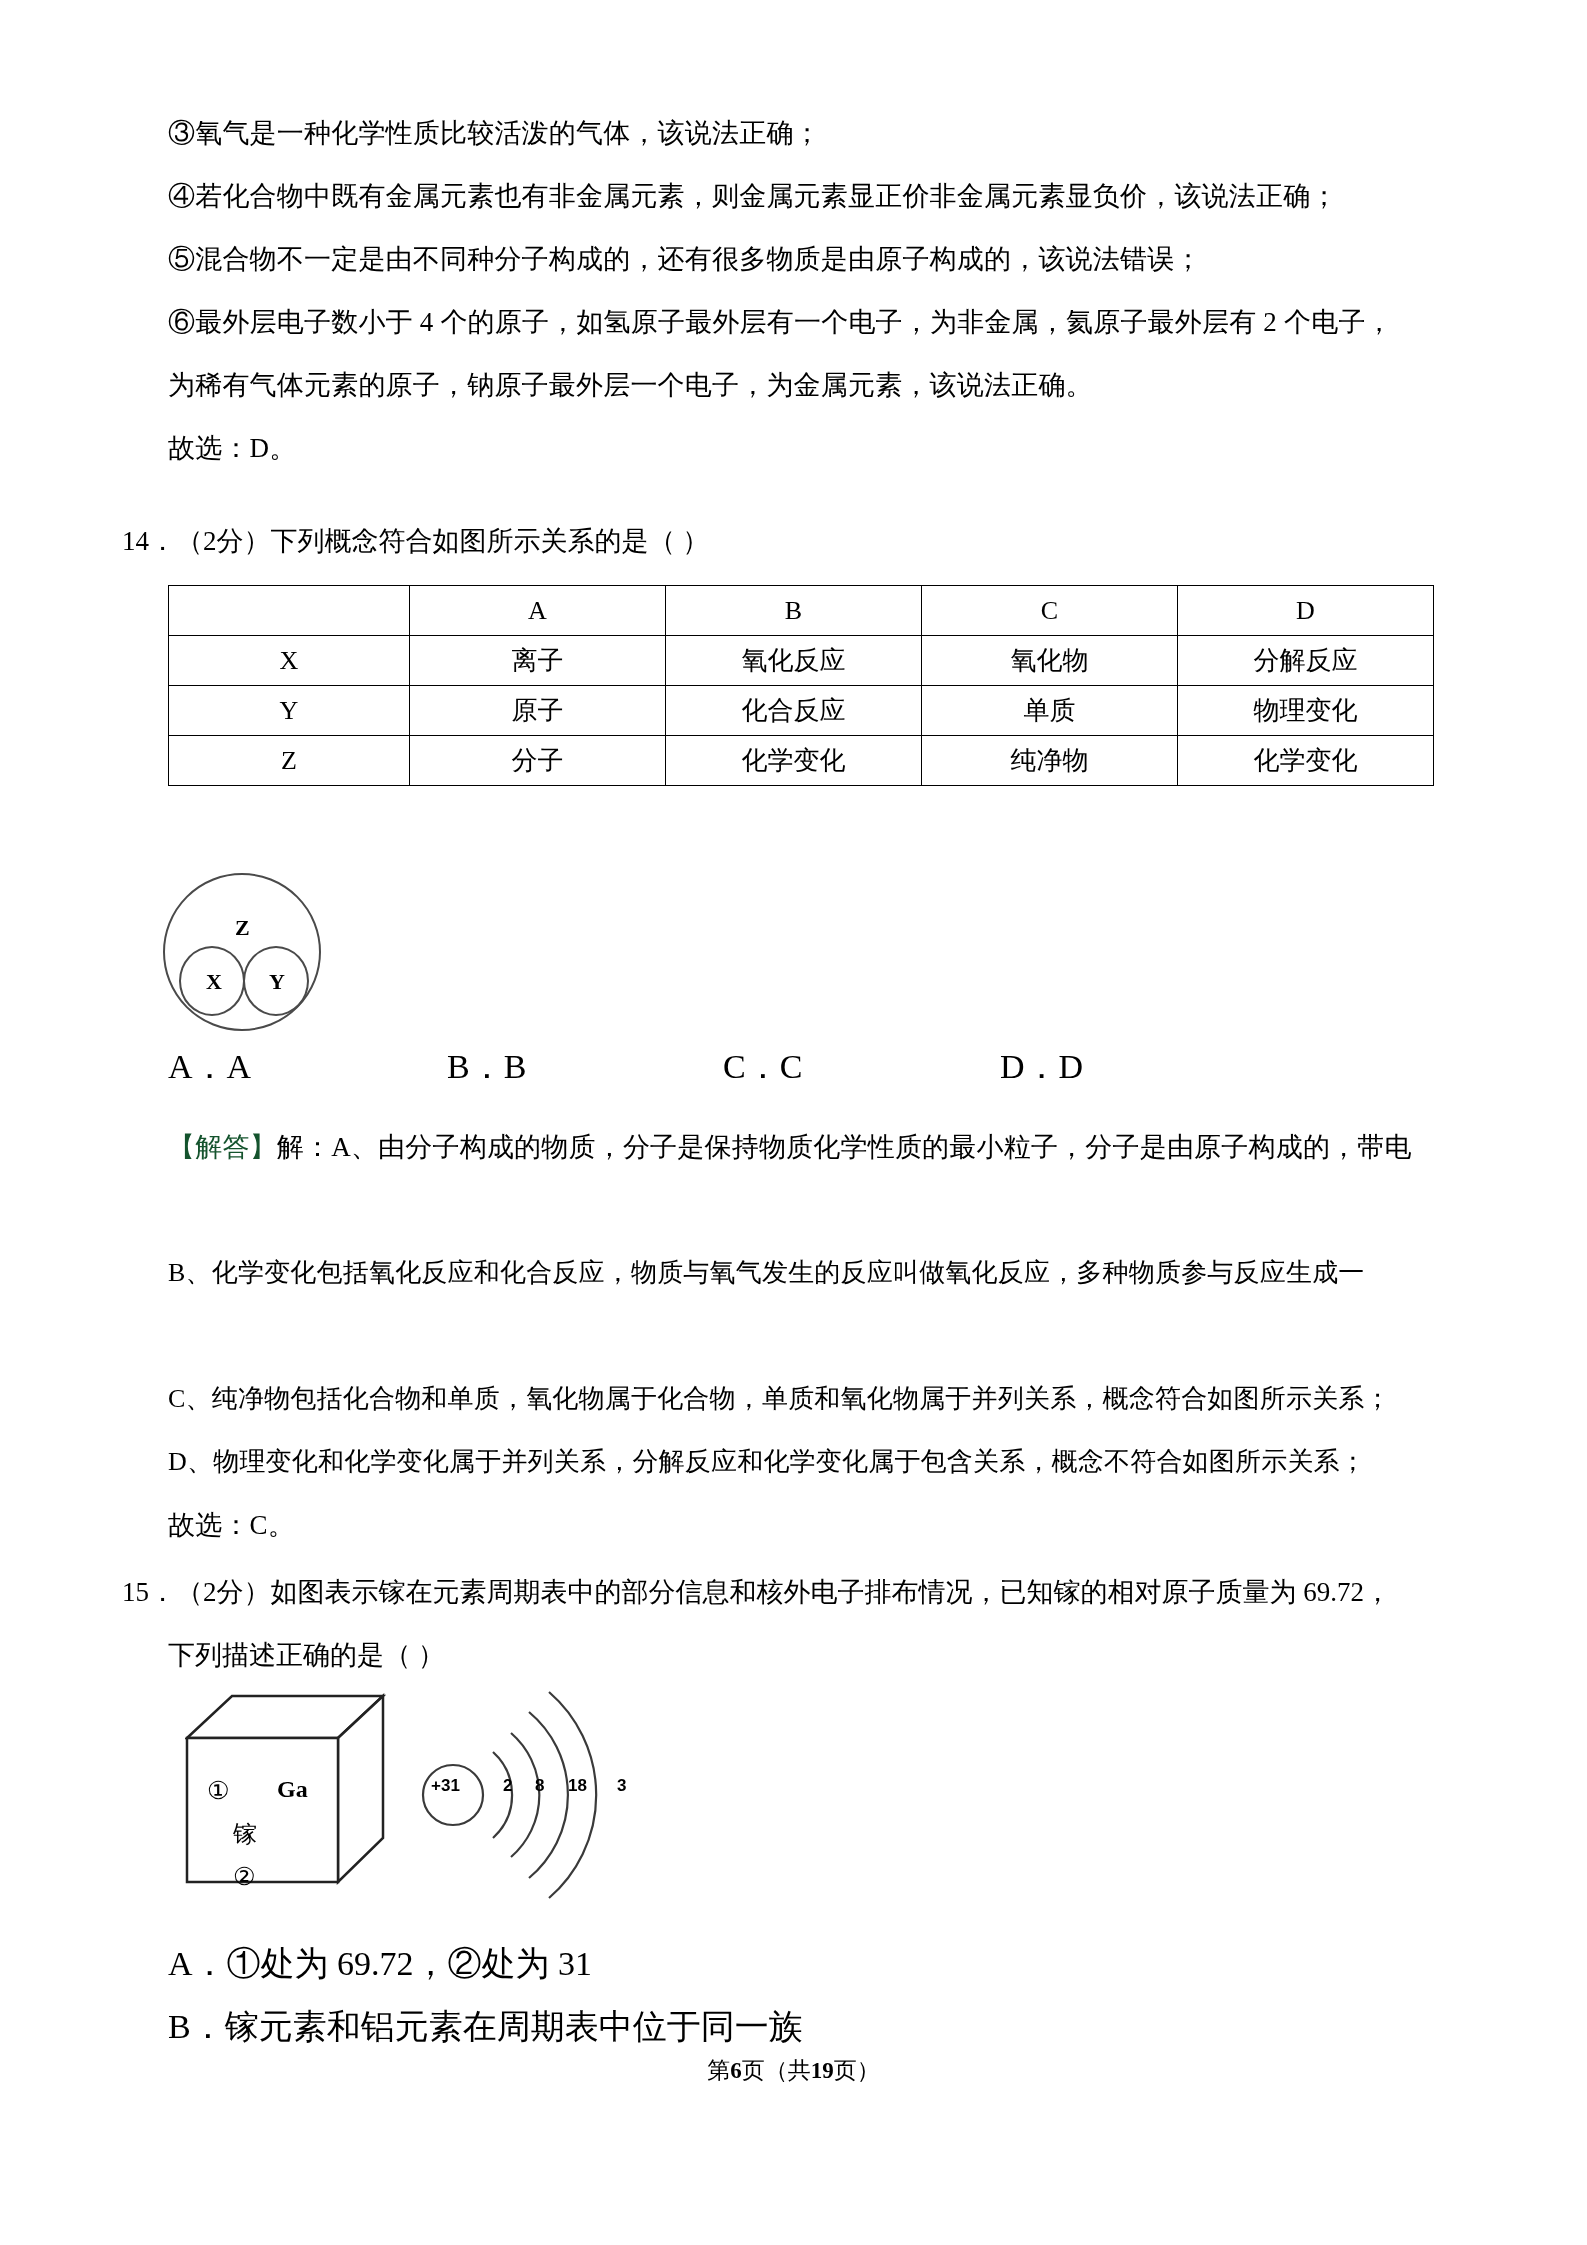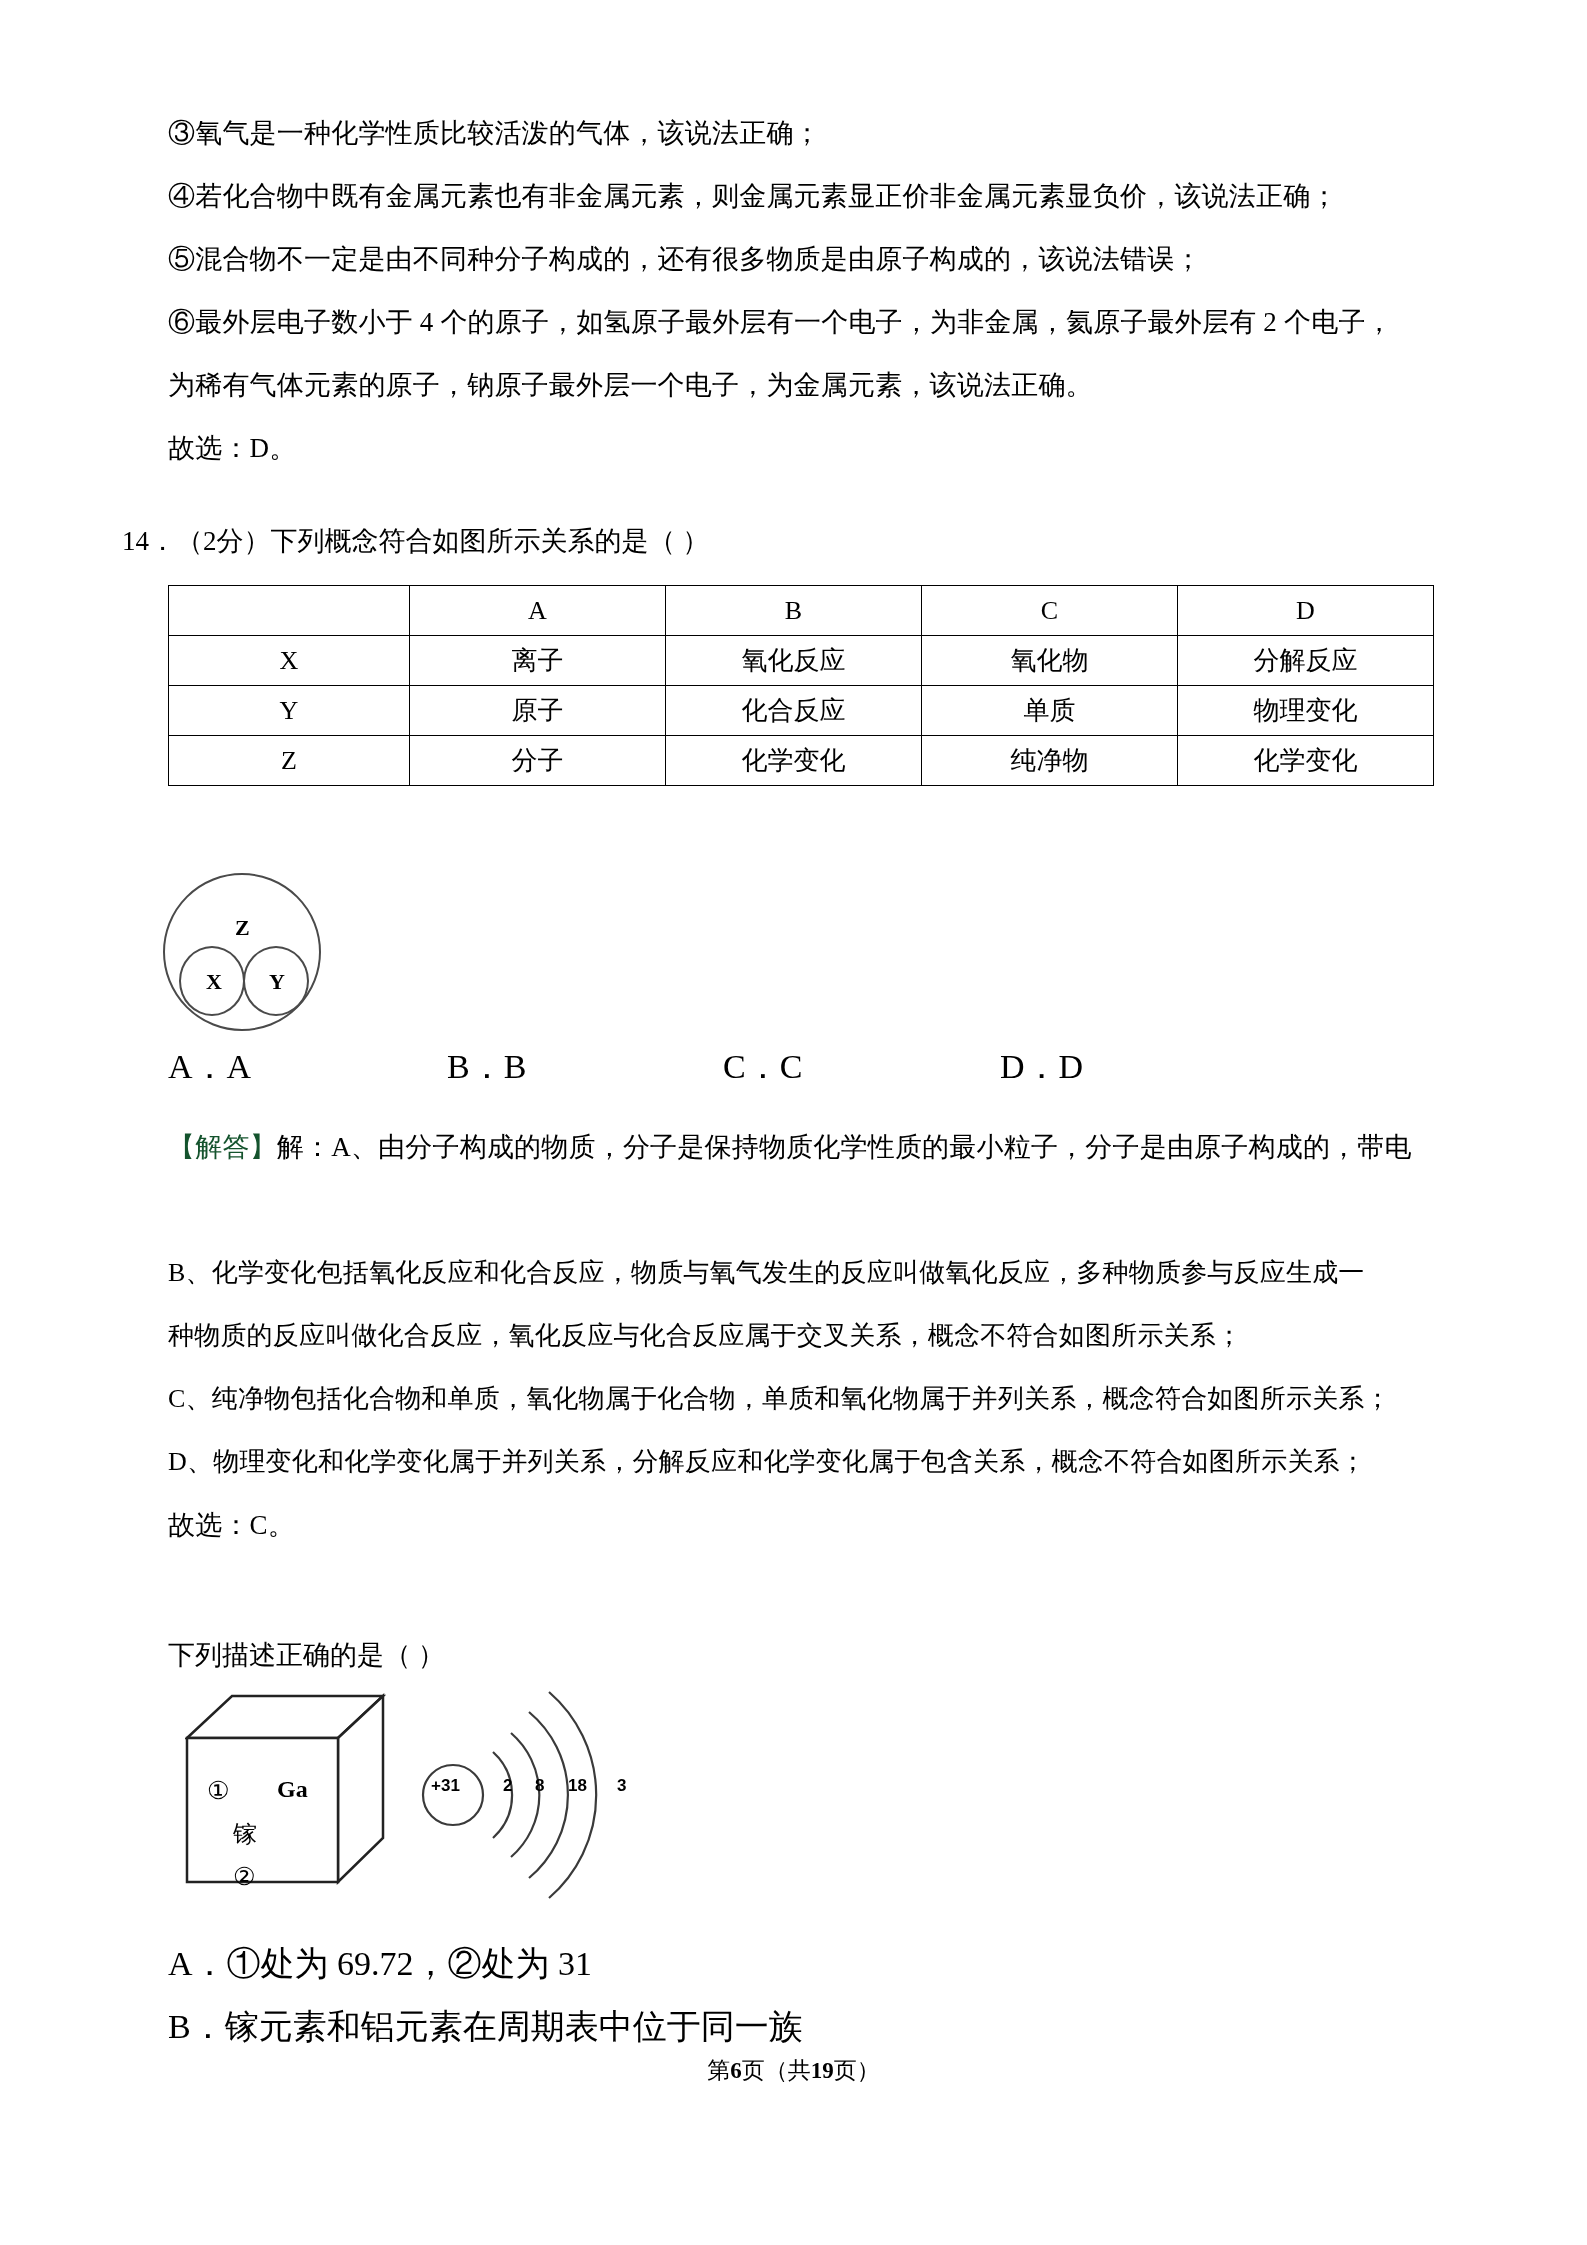--- a/index.html
+++ b/index.html
@@ -237,25 +237,27 @@
     <span>C．</span><span>C</span>
   </div>
   <div class="opt-row" style="left:1000px; top:1044px">
     <span>D．</span><span>D</span>
   </div>
 
   <div class="para" style="left:168px; top:1118px">
     <span class="hl-blue">【解答】</span><span>解：A、由分子构成的物质，分子是保持物质化学性质的最小粒子，分子是由原子构成的，带电</span>
   </div>
   <div class="para" style="left:168px; top:1244px; font-size:26px">B、化学变化包括氧化反应和化合反应，物质与氧气发生的反应叫做氧化反应，多种物质参与反应生成一</div>
-  <div class="para" style="left:168px; top:1307px; font-size:26px">种物质的反应叫做化合反应，氧化反应与化合反应属于交叉关系，概念不符合如图所示关系；</div>
   <div class="para" style="left:168px; top:1370px; font-size:26px">C、纯净物包括化合物和单质，氧化物属于化合物，单质和氧化物属于并列关系，概念符合如图所示关系；</div>
   <div class="para" style="left:168px; top:1433px; font-size:26px">D、物理变化和化学变化属于并列关系，分解反应和化学变化属于包含关系，概念不符合如图所示关系；</div>
   <div class="para" style="left:168px; top:1496px">故选：C。</div>
 
+  <div class="qnum" style="left:122px; top:1574px">
+    <span>15</span><span>．</span><span>（2分）</span><span>如图表示镓在元素周期表中的部分信息和核外电子排布情况，已知镓的相对原子质量为 69.72，</span>
+  </div>
   <div class="qnum" style="left:168px; top:1637px">下列描述正确的是（        ）</div>
 
   <div class="ga-fig">
 
     <svg class="cube-svg" viewBox="0 0 230 205">
 
       <polygon points="2,48 47,6 198,6 153,48" fill="#ffffff" stroke="#222" stroke-width="2.5"></polygon>
 
       <polygon points="153,48 198,6 198,148 153,192" fill="#ffffff" stroke="#222" stroke-width="2.5"></polygon>
 

